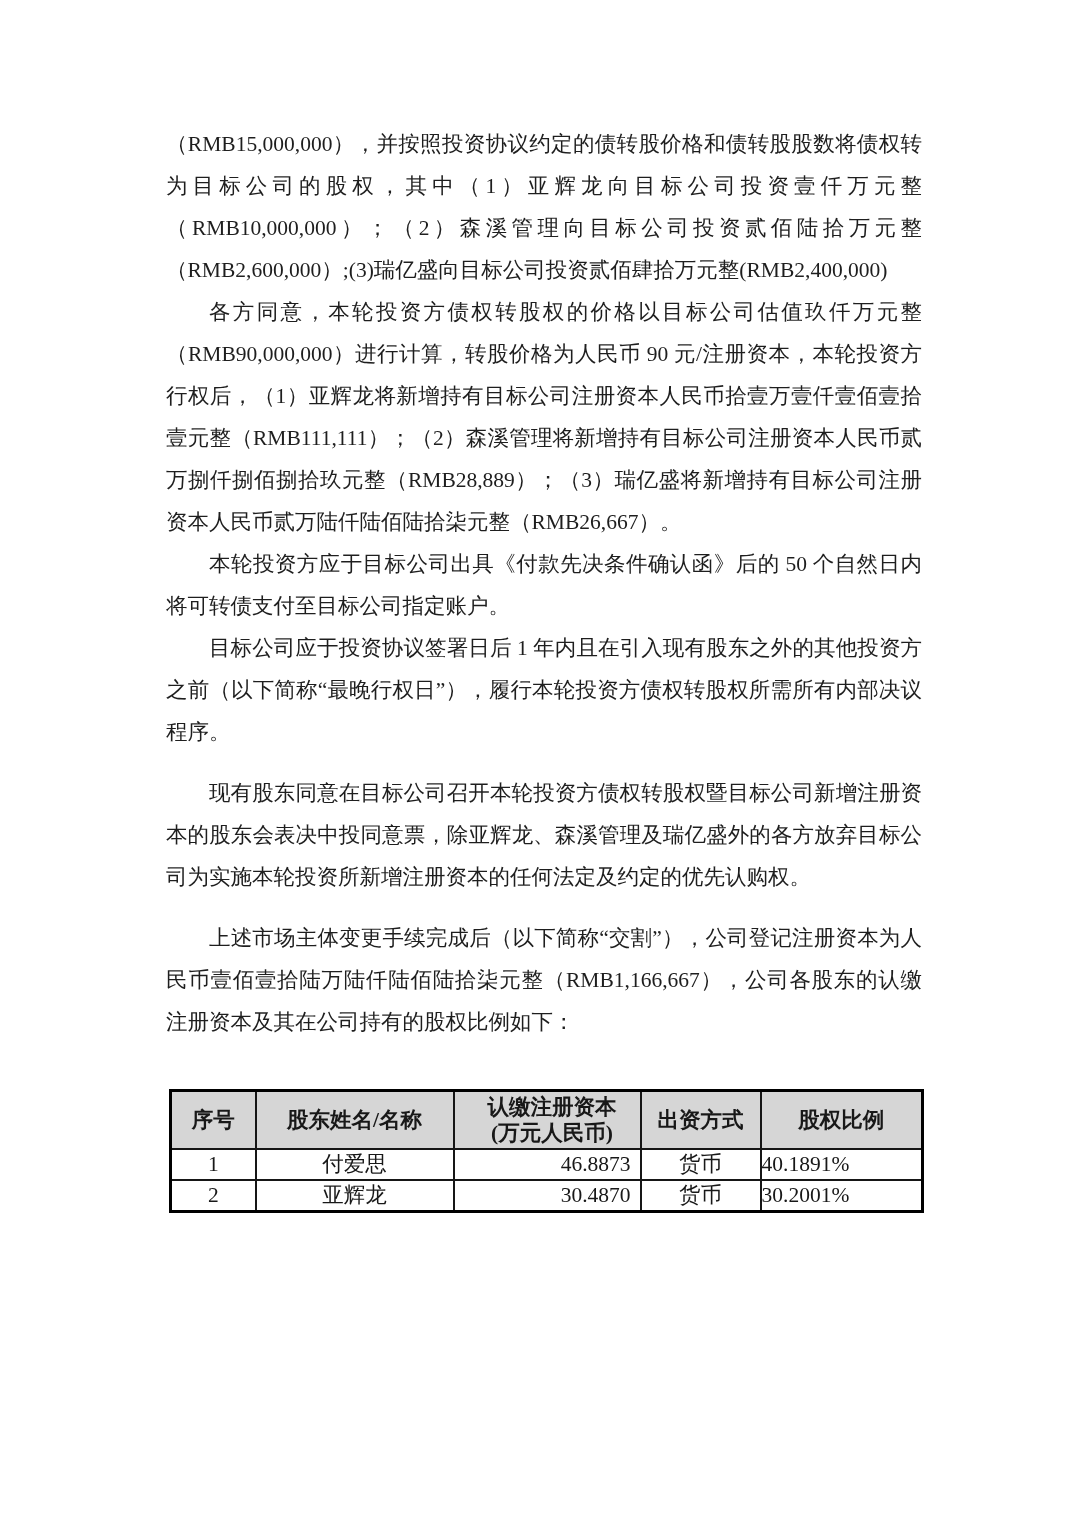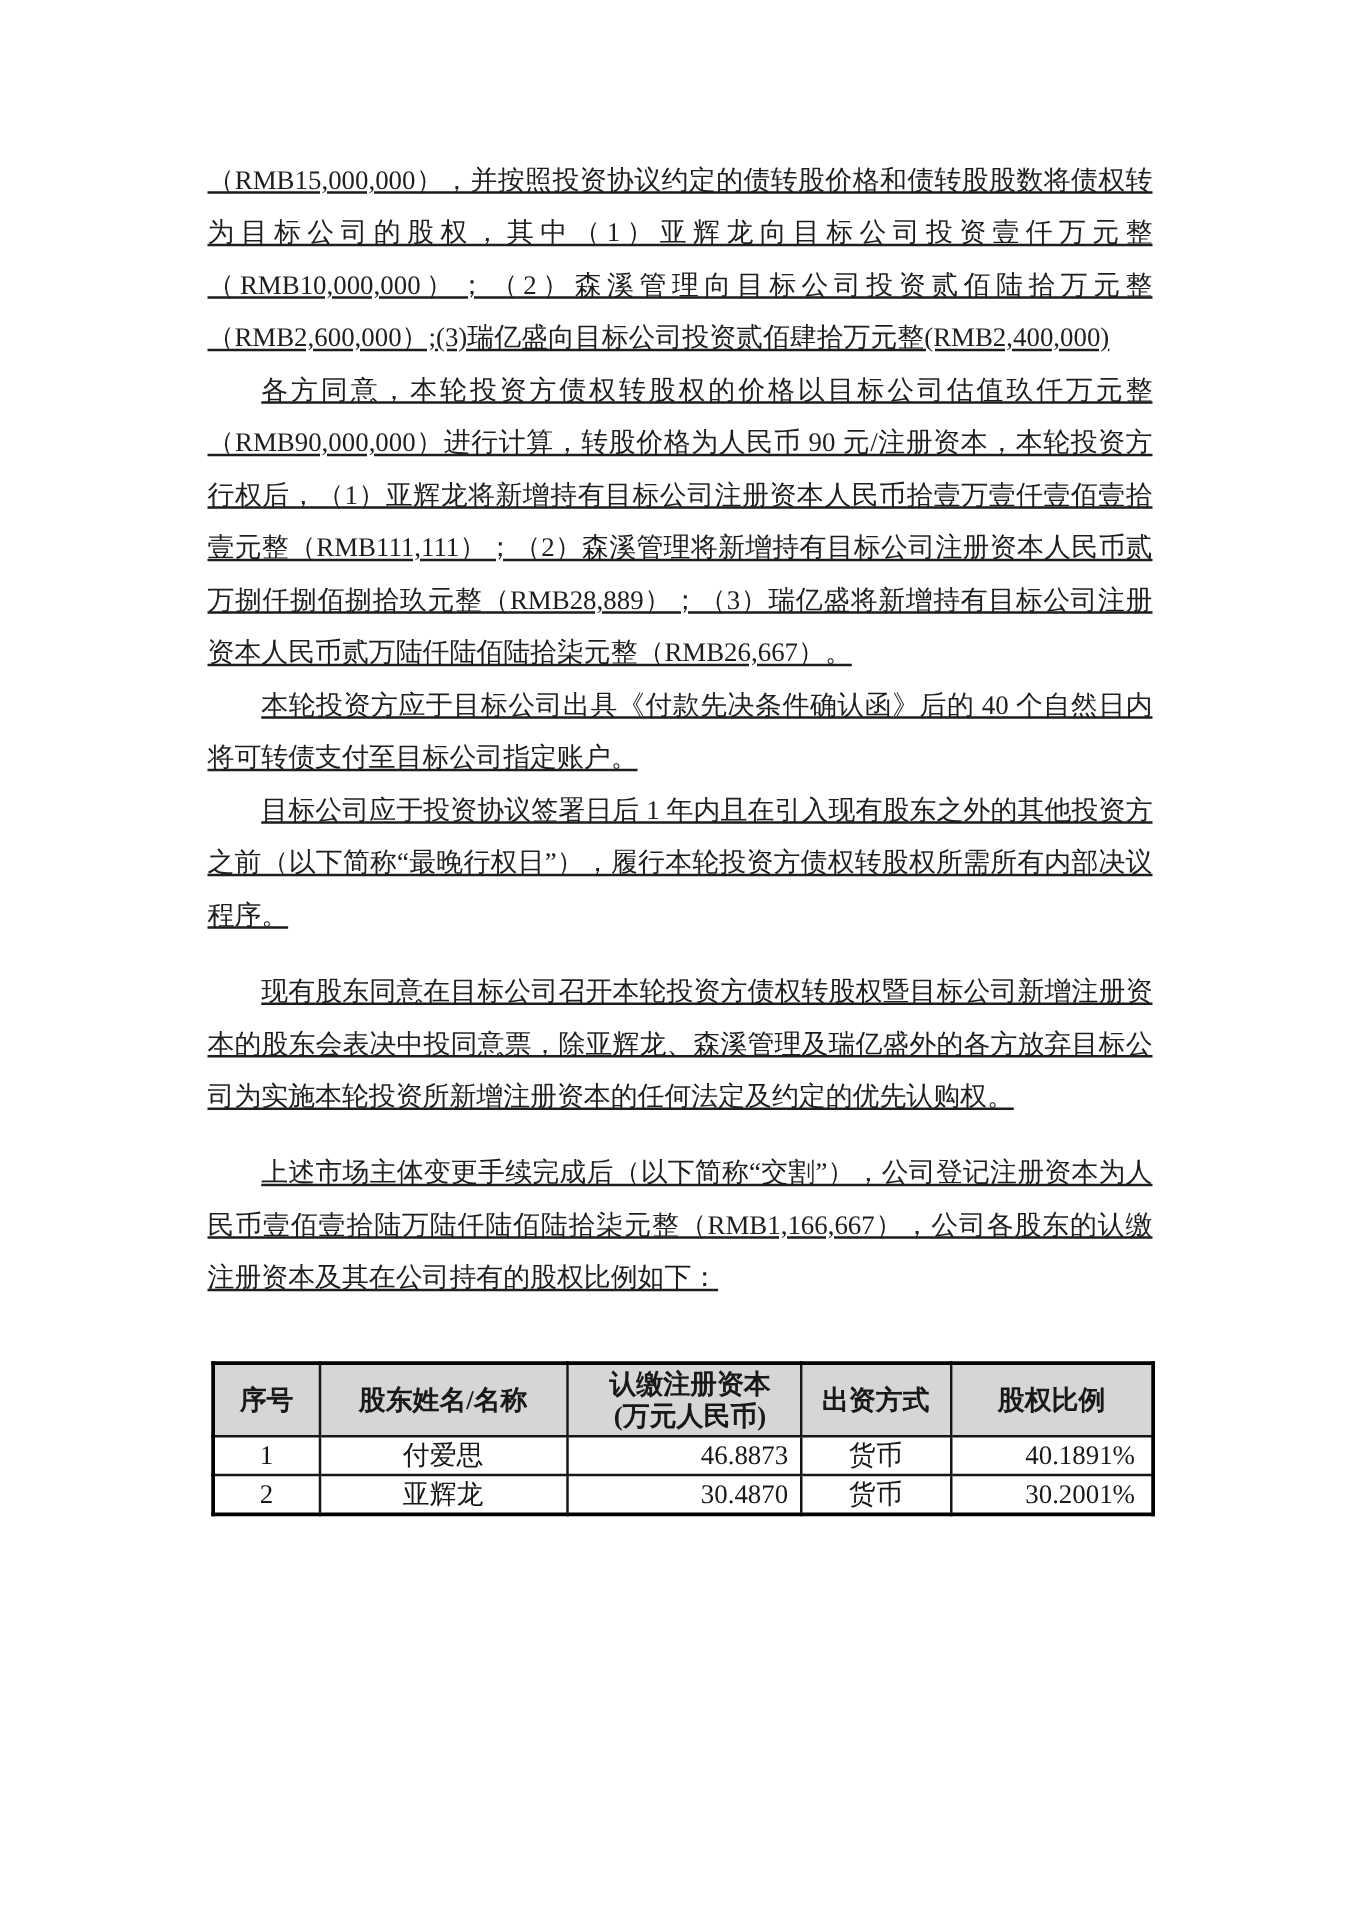--- a/index.html
+++ b/index.html
@@ -22,21 +22,20 @@
     width: 756px;
     color: #1e1e1e;
     font-size: 21.5px;
     line-height: 42px;
     text-align: justify;
     text-justify: inter-character;
   }
   .para {
     margin: 0;
     text-indent: 43px;
-    text-decoration: underline;
   }
   .para.cont {
     text-indent: 0;
   }
   .para.spaced {
     margin-top: 19px;
   }
   table.sh-table {
     border-collapse: collapse;
     margin-top: 46px;
@@ -61,32 +60,32 @@
     line-height: 26px;
     text-align: center;
   }
   table.sh-table td {
     height: 29px;
     line-height: 27px;
     background: #ffffff;
   }
   .c-center { text-align: center; }
   .c-num    { text-align: right; padding-right: 9px !important; }
-  .c-pct    { text-align: right; padding-right: 13px !important; }
+  .c-pct    { text-align: left; padding-right: 13px !important; }
   .th-line  { display: block; padding-left: 10px; }
 </style>
 </head>
 <body>
 
 <div class="page">
   <div class="content">
 
     <p class="para cont">（RMB15,000,000），并按照投资协议约定的债转股价格和债转股股数将债权转为目标公司的股权，其中（1）亚辉龙向目标公司投资壹仟万元整（RMB10,000,000）；（2）森溪管理向目标公司投资贰佰陆拾万元整（RMB2,600,000）;(3)瑞亿盛向目标公司投资贰佰肆拾万元整(RMB2,400,000)</p>
     <p class="para">各方同意，本轮投资方债权转股权的价格以目标公司估值玖仟万元整（RMB90,000,000）进行计算，转股价格为人民币 90 元/注册资本，本轮投资方行权后，（1）亚辉龙将新增持有目标公司注册资本人民币拾壹万壹仟壹佰壹拾壹元整（RMB111,111）；（2）森溪管理将新增持有目标公司注册资本人民币贰万捌仟捌佰捌拾玖元整（RMB28,889）；（3）瑞亿盛将新增持有目标公司注册资本人民币贰万陆仟陆佰陆拾柒元整（RMB26,667）。</p>
-    <p class="para">本轮投资方应于目标公司出具《付款先决条件确认函》后的 40 个自然日内将可转债支付至目标公司指定账户。</p>
+    <p class="para">本轮投资方应于目标公司出具《付款先决条件确认函》后的 50 个自然日内将可转债支付至目标公司指定账户。</p>
     <p class="para">目标公司应于投资协议签署日后 1 年内且在引入现有股东之外的其他投资方之前（以下简称“最晚行权日”），履行本轮投资方债权转股权所需所有内部决议程序。</p>
     <p class="para spaced">现有股东同意在目标公司召开本轮投资方债权转股权暨目标公司新增注册资本的股东会表决中投同意票，除亚辉龙、森溪管理及瑞亿盛外的各方放弃目标公司为实施本轮投资所新增注册资本的任何法定及约定的优先认购权。</p>
     <p class="para spaced">上述市场主体变更手续完成后（以下简称“交割”），公司登记注册资本为人民币壹佰壹拾陆万陆仟陆佰陆拾柒元整（RMB1,166,667），公司各股东的认缴注册资本及其在公司持有的股权比例如下：</p>
 
     <table class="sh-table">
       <colgroup>
         <col style="width:85px">
         <col style="width:198px">
         <col style="width:187px">
         <col style="width:120px">

